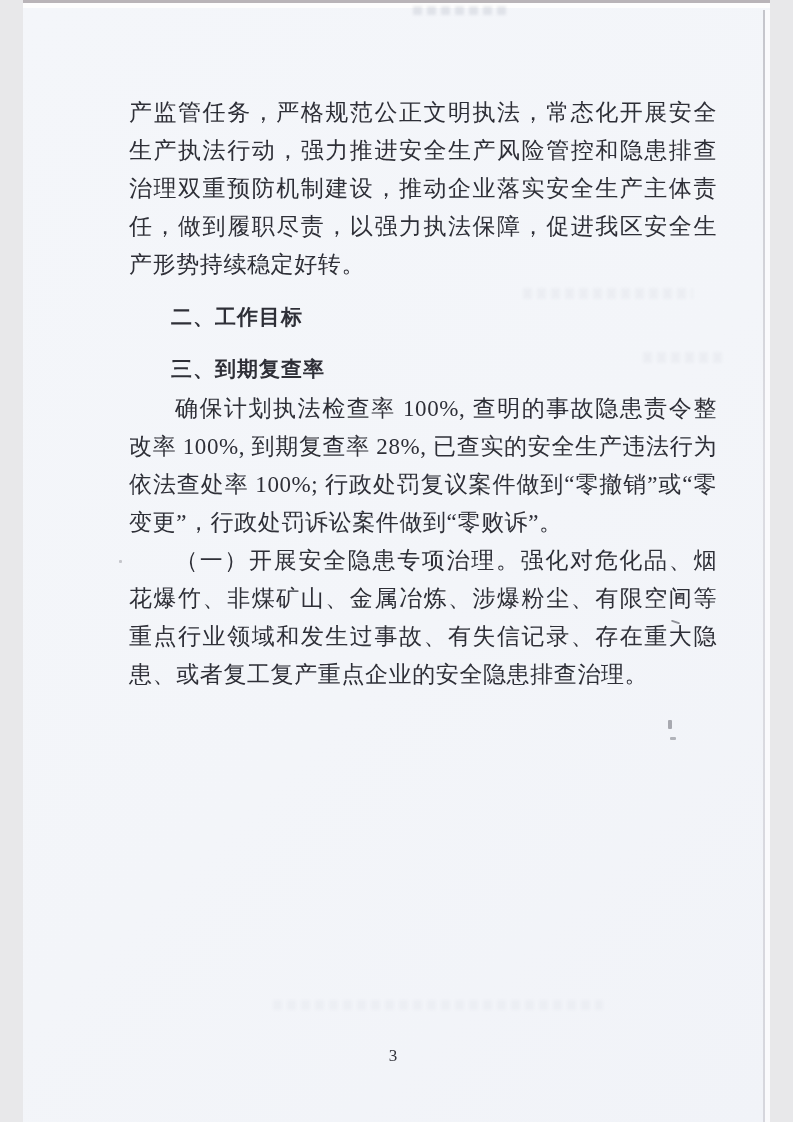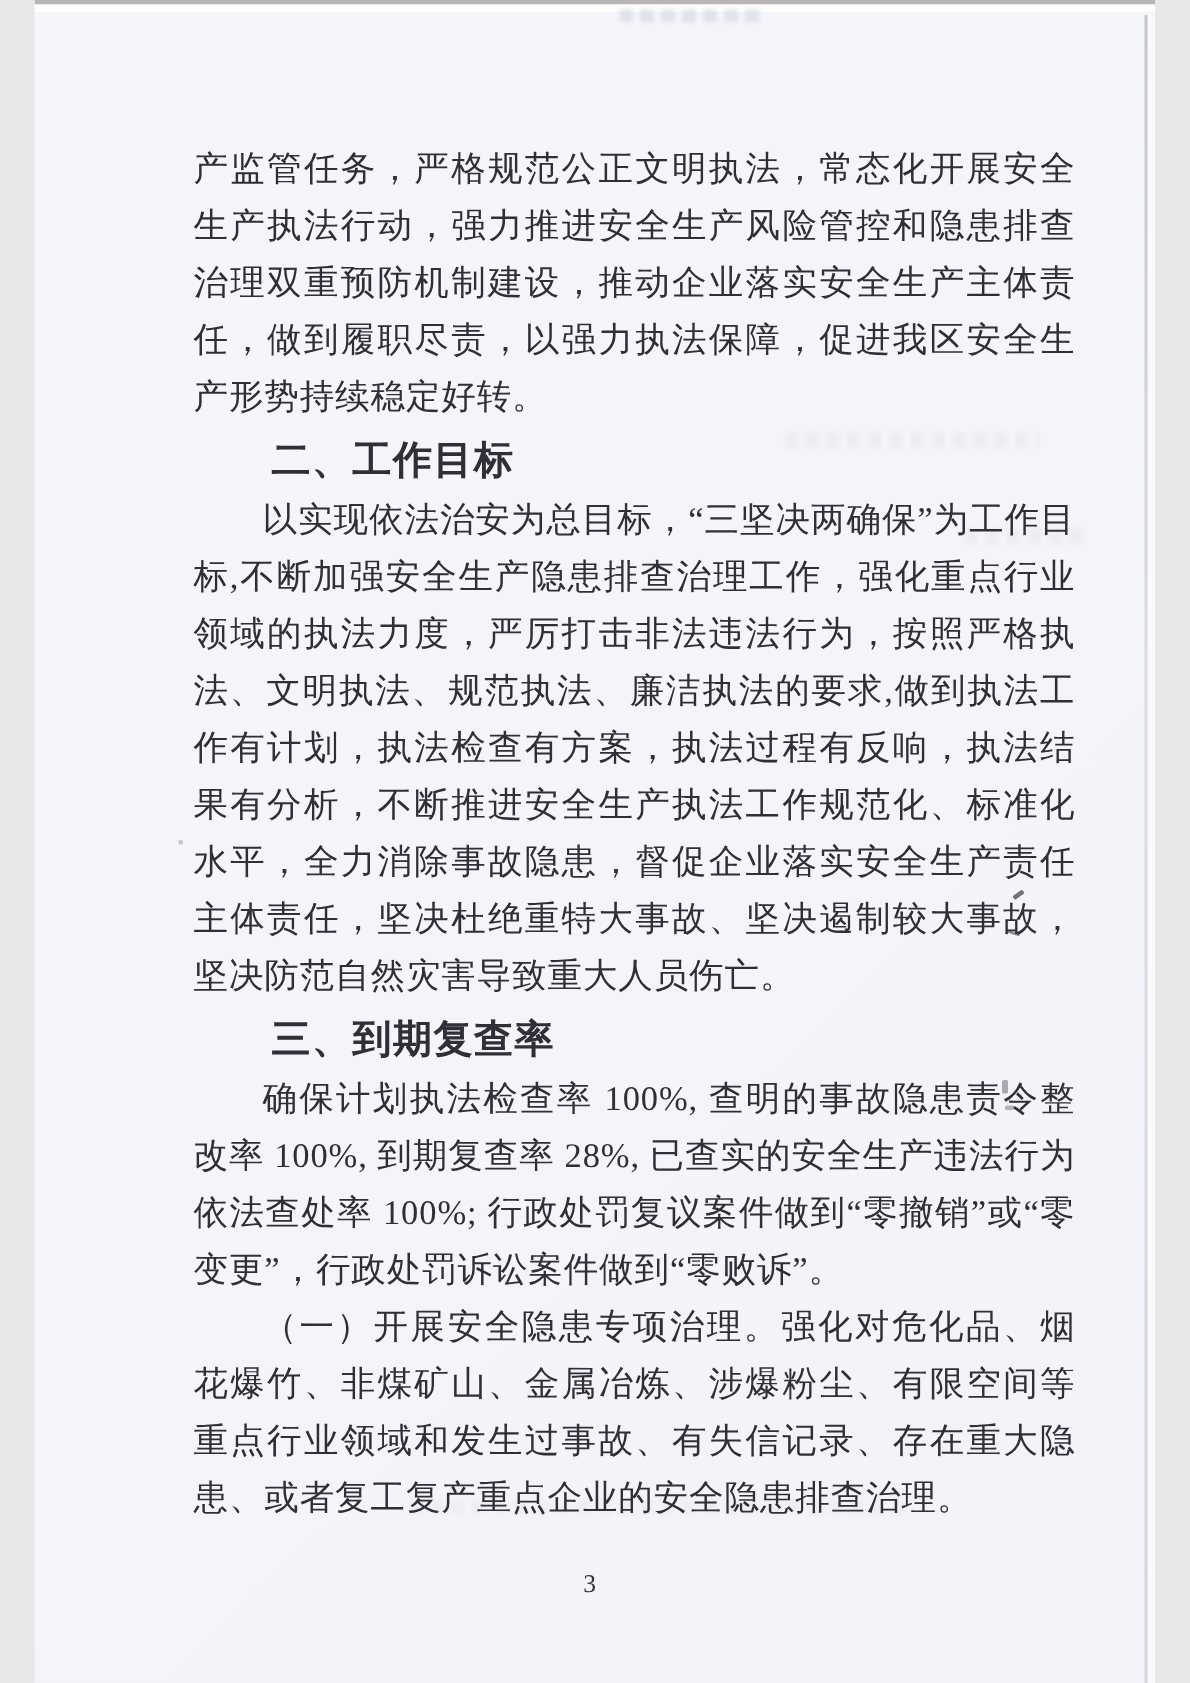--- a/index.html
+++ b/index.html
@@ -45,22 +45,22 @@
   .para {
     margin: 0;
     font-size: 23px;
     line-height: 38px;
     letter-spacing: 0.6px;
     text-align: justify;
     text-justify: inter-character;
   }
   .indent { text-indent: 2em; }
   .heading {
-    margin: 4px 0 2px 0;
-    font-size: 26px;
+    margin: 14px 0 2px 0;
+    font-size: 21px;
     line-height: 38px;
     letter-spacing: 1px;
     font-weight: bold;
     text-indent: 2em;
   }
   .page-number {
     position: absolute;
     top: 1046px;
     left: 0;
     width: 740px;
@@ -110,21 +110,20 @@
   <div class="sm-side"></div>
   <div class="speck sp1"></div>
   <div class="speck sp2"></div>
   <div class="speck sp3"></div>
   <div class="speck sp4"></div>
   <div class="speck sp5"></div>
 
   <article class="content">
     <p class="para">产监管任务，严格规范公正文明执法，常态化开展安全生产执法行动，强力推进安全生产风险管控和隐患排查治理双重预防机制建设，推动企业落实安全生产主体责任，做到履职尽责，以强力执法保障，促进我区安全生产形势持续稳定好转。</p>
     <h2 class="heading">二、工作目标</h2>
-    <p class="para indent">以实现依法治安为总目标，“三坚决两确保”为工作目标,不断加强安全生产隐患排查治理工作，强化重点行业领域的执法力度，严厉打击非法违法行为，按照严格执法、文明执法、规范执法、廉洁执法的要求,做到执法工作有计划，执法检查有方案，执法过程有反响，执法结果有分析，不断推进安全生产执法工作规范化、标准化水平，全力消除事故隐患，督促企业落实安全生产责任主体责任，坚决杜绝重特大事故、坚决遏制较大事故，坚决防范自然灾害导致重大人员伤亡。</p>
     <h2 class="heading">三、到期复查率</h2>
     <p class="para indent">确保计划执法检查率 100%, 查明的事故隐患责令整改率 100%, 到期复查率 28%, 已查实的安全生产违法行为依法查处率 100%; 行政处罚复议案件做到“零撤销”或“零变更”，行政处罚诉讼案件做到“零败诉”。</p>
     <p class="para indent">（一）开展安全隐患专项治理。强化对危化品、烟花爆竹、非煤矿山、金属冶炼、涉爆粉尘、有限空间等重点行业领域和发生过事故、有失信记录、存在重大隐患、或者复工复产重点企业的安全隐患排查治理。</p>
   </article>
 
   <div class="page-number">3</div>
 
 </div>
 
 </body></html>

